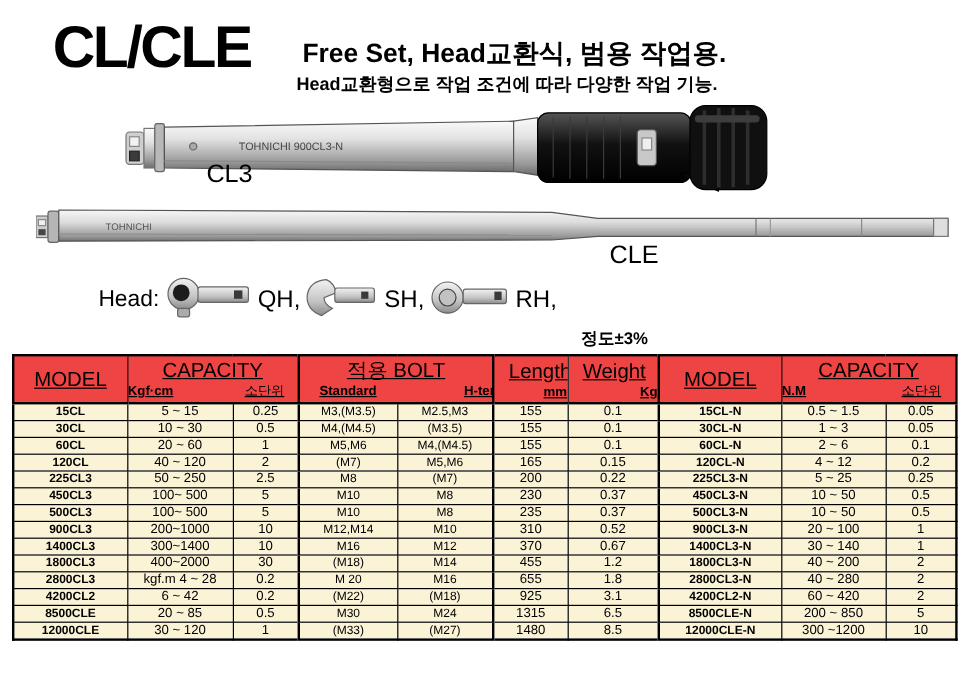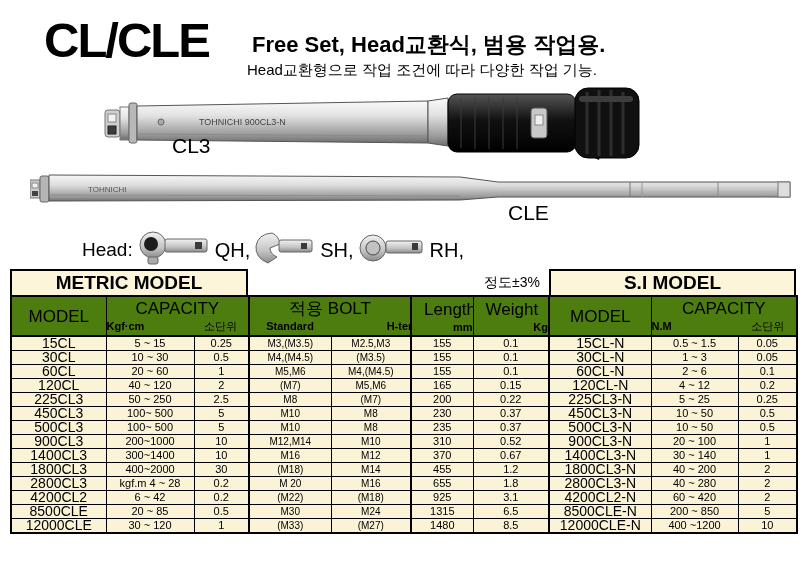--- a/index.html
+++ b/index.html
@@ -4,21 +4,21 @@
 <style>
   * { margin:0; padding:0; box-sizing:border-box; }
   html,body { background:#ffffff; }
   body { font-family:"Liberation Sans","DejaVu Sans",sans-serif; color:#000; }
   .page { position:relative; width:804px; height:570px; background:#fff; overflow:hidden; }
 
   
   .brand-title { position:absolute; left:44px; top:12px; font-size:49px; font-weight:bold;
                  letter-spacing:-2px;text-align:right; }
   .tagline  { position:absolute; left:214px; top:30px; font-size:22px; font-weight:bold;margin-left:38px; }
-  .tagline2 { position:absolute; left:247px; top:61px; font-size:15px; font-weight:normal; }
+  .tagline2 { position:absolute; left:247px; top:61px; font-size:15px; font-weight:bold; }
 
   
   .cl3-img { position:absolute; left:103px; top:84px; }
   .cl3-label { position:absolute; left:172px; top:134px; font-size:21px; }
   .cle-img { position:absolute; left:30px; top:167px; }
   .cle-label { position:absolute; left:508px; top:201px; font-size:21px; }
 
   
   .head-row { position:absolute; left:82px; top:230px; height:40px;
               display:flex; align-items:center; gap:4px;text-align:center; }
@@ -26,39 +26,39 @@
   .head-code  { font-size:20px; }
 
   
   .tbl { position:absolute; left:10px; top:269px; width:786px; }
   .title-row { position:relative; height:26px; }
   .group-title { position:absolute; top:0; height:26px; background:#fcf5da;
                  border:2px solid #000; border-bottom:none; font-weight:bold;
                  font-size:19px; text-align:center; line-height:24px; }
   .metric-title { left:0; width:238px; }
   .si-title { left:539px; width:247px; }
-  .accuracy { position:absolute; right:256px; bottom:3px; font-size:14px; font-weight:normal; }
+  .accuracy { position:absolute; right:256px; bottom:3px; font-size:14px; font-weight:bold; }
 
   table.spec { border-collapse:collapse; table-layout:fixed; width:786px; border:2px solid #000; }
   .spec th, .spec td { border:1px solid #000; text-align:center; vertical-align:middle;
                        padding:0; overflow:hidden; white-space:nowrap; }
-  .spec thead th { background:#4d7c0f; height:40px; border-bottom:2px solid #000; font-weight:normal; }
+  .spec thead th { background:#ef4444; height:40px; border-bottom:2px solid #000; font-weight:normal;text-decoration:underline; }
   .hstack { display:flex; flex-direction:column; justify-content:center; height:38px; }
   .hstack.two { justify-content:flex-end; padding-bottom:2px; }
   .big { font-size:17px; line-height:19px; }
   .big-pad { margin:auto 12px; }
   .sub { font-size:11px; line-height:12px; font-weight:bold;text-align:right; }
   .subrow { display:grid; grid-template-columns:61% 39%; font-size:11px; line-height:13px; }
   .subrow .u1 { font-weight:bold; text-align:left; padding-right:4px; }
   .subrow .u2 { text-align:center; }
   .subrow2 { display:grid; grid-template-columns:50% 50%; font-size:11px; line-height:13px; font-weight:bold;gap:42px; }
   .thickL { border-left:2px solid #000 !important; }
 
   .spec tbody td { background:#fbf3d6; height:14px; font-size:11px; line-height:13px; }
-  .spec tbody td.c0, .spec tbody td.c7 { font-weight:normal; font-size:14px; }
+  .spec tbody td.c0, .spec tbody td.c7 { font-weight:bold; font-size:10px; }
   .spec tbody td.c3, .spec tbody td.c4 { font-size:10px; }
 </style>
 </head>
 <body>
 
 <div class="page">
 
   <div class="brand-title">CL/CLE</div>
   <div class="tagline">Free Set, Head교환식, 범용 작업용.</div>
   <div class="tagline2">Head교환형으로 작업 조건에 따라 다양한 작업 기능.</div>
@@ -192,23 +192,21 @@
         <circle cx="15" cy="18" r="7" fill="#c2c2c2" stroke="#444"></circle>
         <rect x="28" y="11" width="36" height="12" rx="2" fill="url(#hg3)" stroke="#666"></rect>
         <rect x="54" y="13" width="6" height="7" fill="#3a3a3a"></rect>
       </svg>
     </span>
     <span class="head-code">RH,</span>
   </div>
 
   <div class="tbl">
     <div class="title-row">
-      <div class="group-title metric-title">METRIC MODEL</div>
       <div class="accuracy">정도±3%</div>
-      <div class="group-title si-title">S.I  MODEL</div>
     </div>
     <table class="spec">
       <colgroup>
         <col style="width:95px">
           <col style="width:88px">
           <col style="width:55px">
         <col style="width:82px">
           <col style="width:80px">
           <col style="width:62px">
         <col style="width:76px">
@@ -428,20 +426,20 @@
           </tr>
           <tr>
             <td class="c0">12000CLE</td>
             <td class="c1">30 ~ 120</td>
             <td class="c2">1</td>
             <td class="c3 thickL">(M33)</td>
             <td class="c4">(M27)</td>
             <td class="c5 thickL">1480</td>
             <td class="c6">8.5</td>
             <td class="c7 thickL">12000CLE-N</td>
-            <td class="c8">400 ~1200</td>
+            <td class="c8">300 ~1200</td>
             <td class="c9">10</td>
           </tr>
         </tbody>
     </table>
   </div>
 
 </div>
 
 </body></html>

